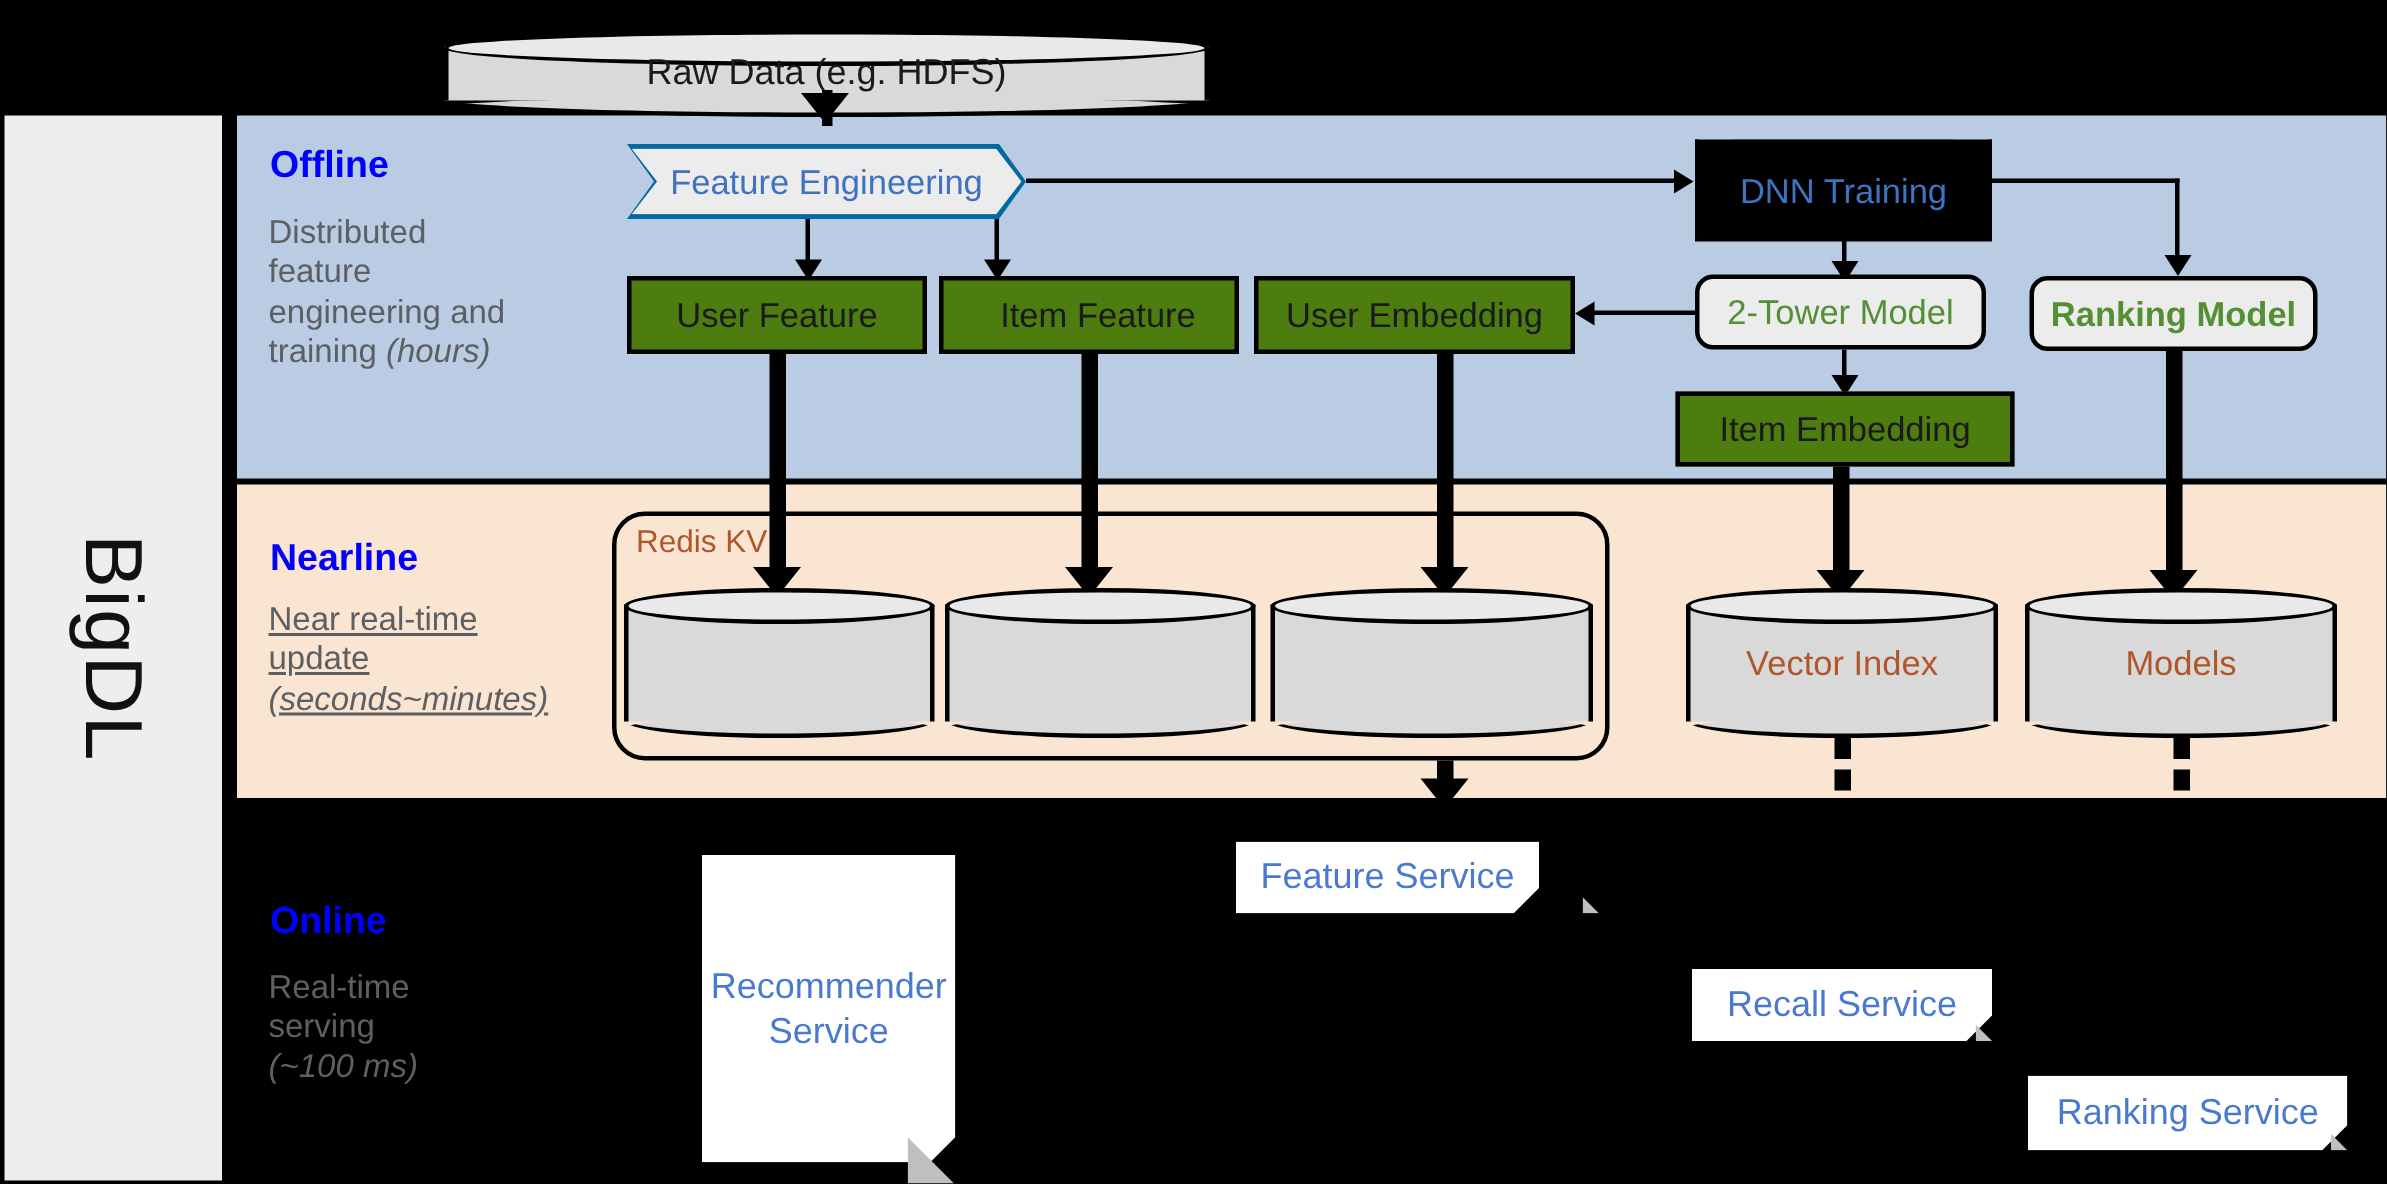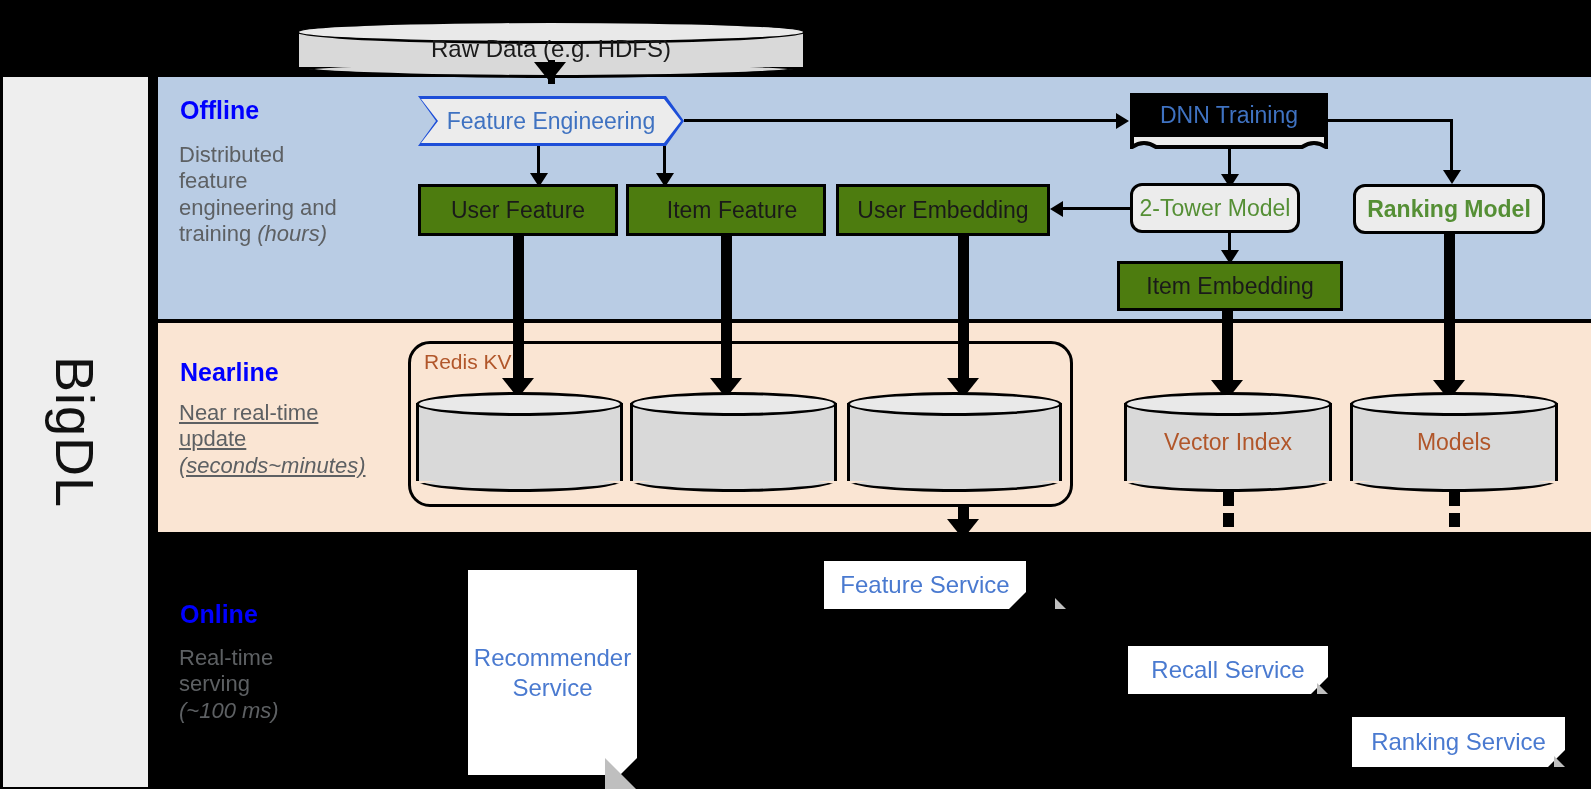--- a/index.html
+++ b/index.html
@@ -27,21 +27,21 @@
   .node{display:flex;align-items:center;justify-content:center;text-align:center;
         border:3px solid #000;box-sizing:border-box;line-height:1.15;}
   .gray-box{background:#4d7c0f;color:#1a1a1a;font-size:23px;}
   .light-box{background:#ececec;font-size:23px;}
   .blue-txt{color:#3f72c1;}
   .green-txt{color:#558f35;}
 
   
   .flag{clip-path:polygon(0 0, calc(100% - 18px) 0, 100% 50%, calc(100% - 18px) 100%,
                           0 100%, 18px 50%);
-        border:none;background:#1d4ed8;padding:3px;justify-content:center;}
+        border:none;background:#0369a1;padding:3px;justify-content:center;}
   .flag > .inner{width:100%;height:100%;background:#ececec;
         clip-path:polygon(0 0, calc(100% - 17px) 0, 100% 50%, calc(100% - 17px) 100%,
                           0 100%, 17px 50%);
         display:flex;align-items:center;justify-content:center;}
 
   
   .concave{border:none;background:#000;padding:0;}
   .concave .lbl{position:absolute;inset:0;display:flex;align-items:center;
                 justify-content:center;font-size:23px;}
 
@@ -130,21 +130,21 @@
 
   <div class="abs node flag" style="left:418px;top:96px;width:266px;height:50px;">
     <div class="inner">
         <span class="blue-txt" style="font-size:23px;">Feature Engineering</span>
       </div>
   </div>
 
   <div class="abs hline" style="left:684px;top:119px;width:434px;height:3px;"></div>
   <div class="abs arrow-right" style="left:1116px;top:113px;"></div>
 
-  <div class="abs" style="left:1130px;top:93px;width:198px;height:44px;">
+  <div class="abs" style="left:1130px;top:93px;width:198px;height:68px;">
     <svg width="198" height="56" viewBox="0 0 198 56">
       <path d="M2,2 Q14,10 26,2 L172,2 Q184,10 196,2 L196,54 Q184,46 172,54 L26,54 Q14,46 2,54 Z" fill="#ececec" stroke="#000" stroke-width="4"></path>
     </svg>
     <div class="concave" style="position:absolute;inset:0;">
       <div class="lbl blue-txt">DNN Training</div>
     </div>
   </div>
 
   <div class="abs hline" style="left:1328px;top:119px;width:125px;height:3px;"></div>
   <div class="abs vline" style="left:1450px;top:119px;width:3px;height:55px;"></div>
@@ -162,21 +162,21 @@
   <div class="abs node gray-box" style="left:418px;top:184px;width:200px;height:52px;">
     <span>User Feature</span>
   </div>
   <div class="abs node gray-box" style="left:626px;top:184px;width:200px;height:52px;padding-left:12px;">
     <span>Item Feature</span>
   </div>
   <div class="abs node gray-box" style="left:836px;top:184px;width:214px;height:52px;">
     <span>User Embedding</span>
   </div>
 
-  <div class="abs node light-box rounded" style="left:1130px;top:183px;width:170px;height:50px;">
+  <div class="abs node light-box rounded" style="left:1130px;top:183px;width:194px;height:50px;">
     <span class="green-txt">2-Tower Model</span>
   </div>
 
   <div class="abs hline" style="left:1062px;top:207px;width:68px;height:3px;"></div>
   <div class="abs arrow-left" style="left:1050px;top:201px;"></div>
 
   <div class="abs node light-box rounded" style="left:1353px;top:184px;width:192px;height:50px;font-weight:bold;">
     <span class="green-txt">Ranking Model</span>
   </div>
 

